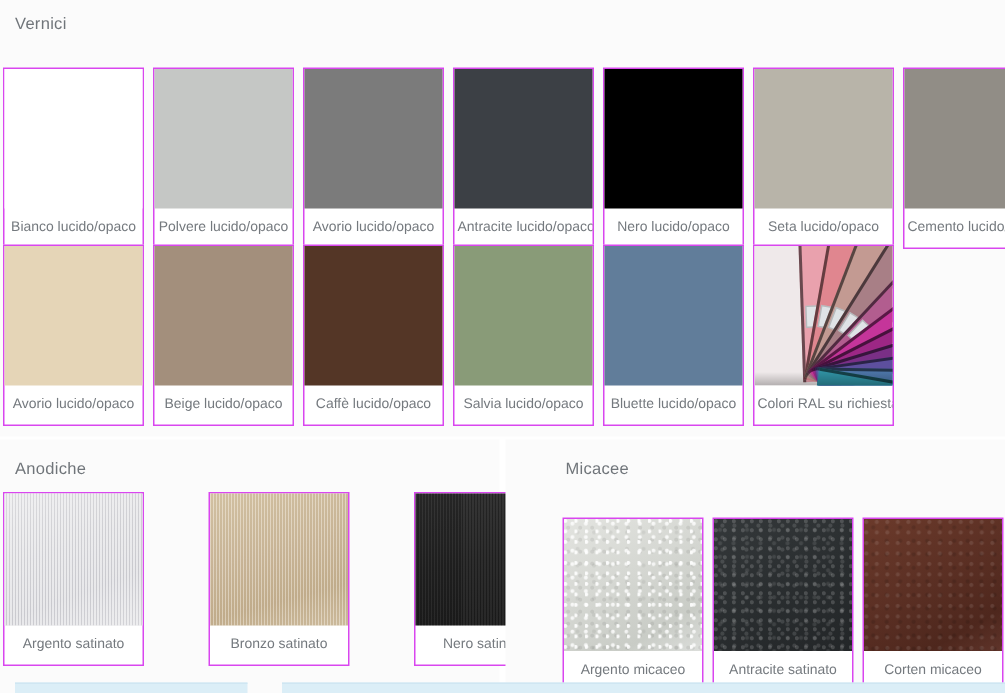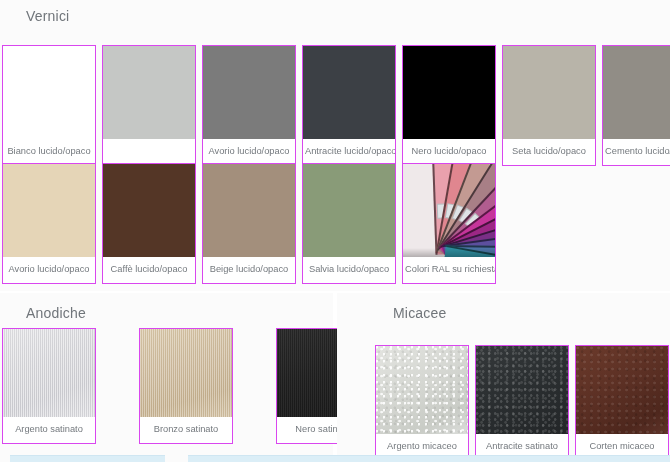--- a/index.html
+++ b/index.html
@@ -17,26 +17,25 @@
   }
 
   
   .panel {
     position: absolute;
     background: #fbfbfb;
     box-sizing: border-box;
   }
 
   .section-title {
-    font-size: 14px;
+    font-size: 11px;
     color: #70757a;
     font-weight: 400;
     letter-spacing: .2px;
     line-height: 16px;
-    margin-left: 16px;
   }
 
   
   .swatch-row {
     position: absolute;
     display: flex;
     gap: 6px;
   }
 
   .swatch-card {
@@ -171,20 +170,21 @@
 
 <div class="swatch-row" style="left:0px; top:45px;">
 
   <div class="swatch-card" style="margin-left:2px;">
     <span class="swatch-chip chip-white" style="background:#ffffff;"></span>
     <span class="swatch-label">Bianco lucido/opaco</span>
   </div>
 
   <div class="swatch-card">
     <span class="swatch-chip" style="background:#c5c7c5;"></span>
+    <span class="swatch-label">Polvere lucido/opaco</span>
   </div>
 
   <div class="swatch-card">
     <span class="swatch-chip" style="background:#7b7b7b;"></span>
     <span class="swatch-label">Avorio lucido/opaco</span>
   </div>
 
   <div class="swatch-card">
     <span class="swatch-chip" style="background:#3c4045;"></span>
     <span class="swatch-label">Antracite lucido/opaco</span>
@@ -207,34 +207,38 @@
 </div>
 
 <div class="swatch-row" style="left:0px; top:163px;">
 
   <div class="swatch-card" style="margin-left:2px;">
     <span class="swatch-chip" style="background:#e5d5b7;"></span>
     <span class="swatch-label">Avorio lucido/opaco</span>
   </div>
 
   <div class="swatch-card">
+    <span class="swatch-chip" style="background:#a38f7c;"></span>
+    <span class="swatch-label">Beige lucido/opaco</span>
+  </div>
+
+  <div class="swatch-card">
     <span class="swatch-chip" style="background:#543626;"></span>
     <span class="swatch-label">Caffè lucido/opaco</span>
   </div>
 
   <div class="swatch-card">
-    <span class="swatch-chip" style="background:#a38f7c;"></span>
-    <span class="swatch-label">Beige lucido/opaco</span>
-  </div>
-
-  <div class="swatch-card">
     <span class="swatch-chip" style="background:#899b78;"></span>
     <span class="swatch-label">Salvia lucido/opaco</span>
   </div>
 
+  <div class="swatch-card">
+    <span class="swatch-chip" style="background:#617d9a;"></span>
+    <span class="swatch-label">Bluette lucido/opaco</span>
+  </div>
 
 
   <div class="swatch-card">
     <span class="swatch-chip ral-fan">
       <span class="blade" style="transform:rotate(-92deg); background:#e9a1ad;">
           <i class="tab"></i>
         </span>
       <span class="blade" style="transform:rotate(-80deg); background:#e0868f;">
           <i class="tab"></i>
         </span>

